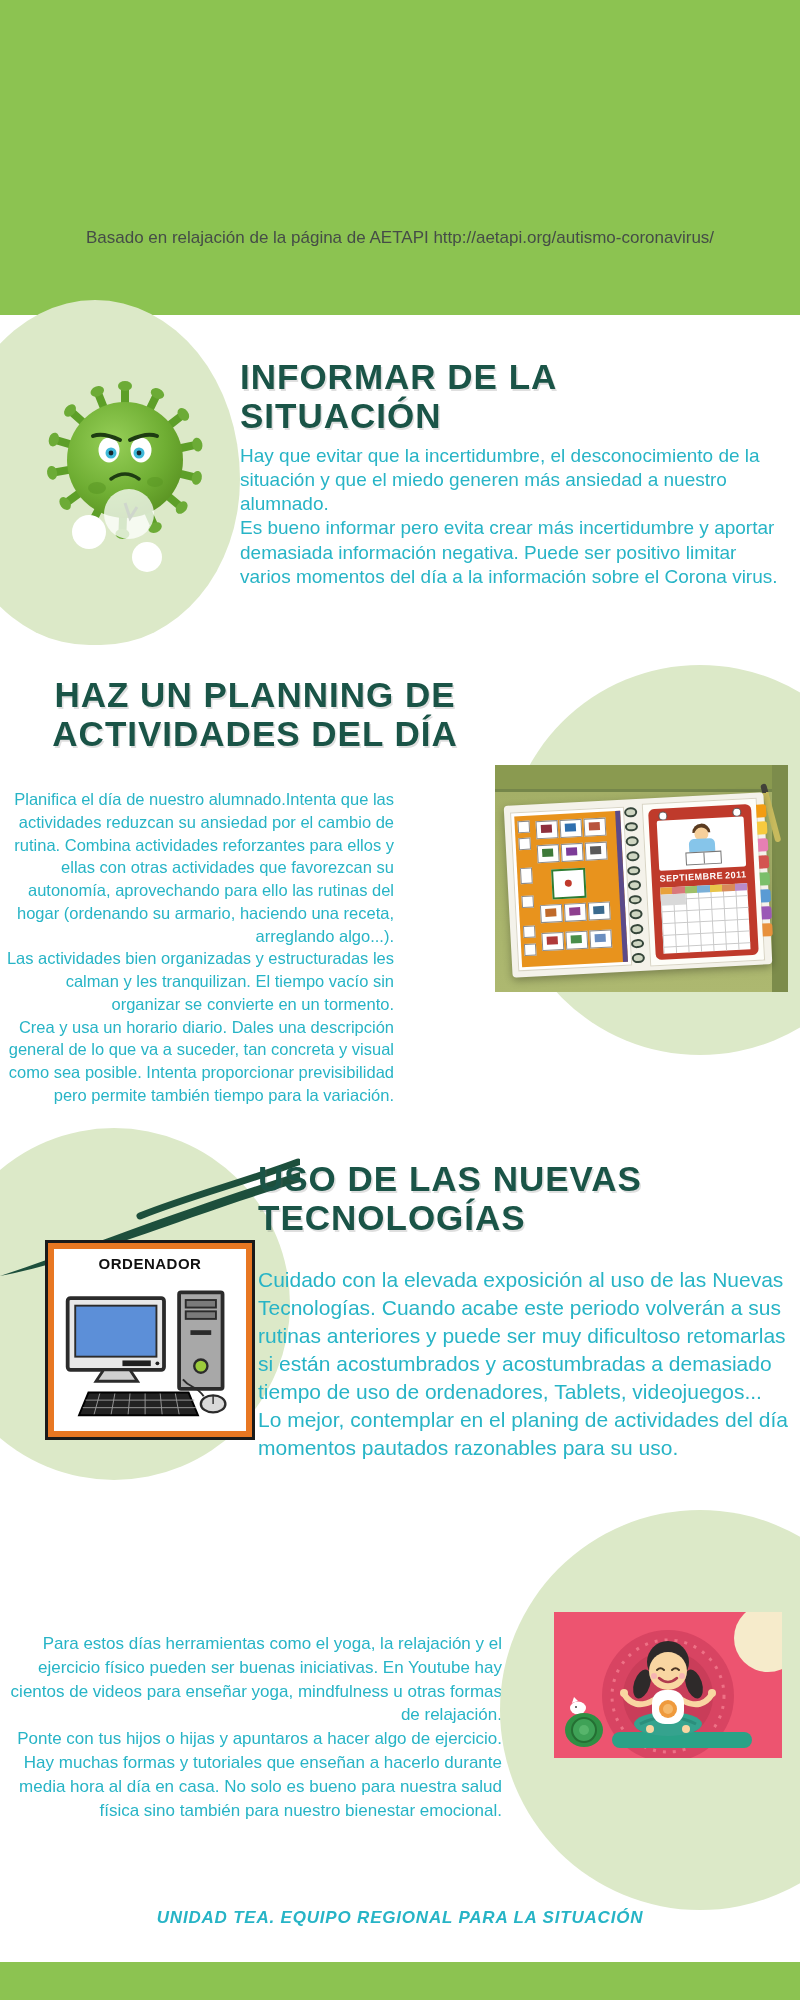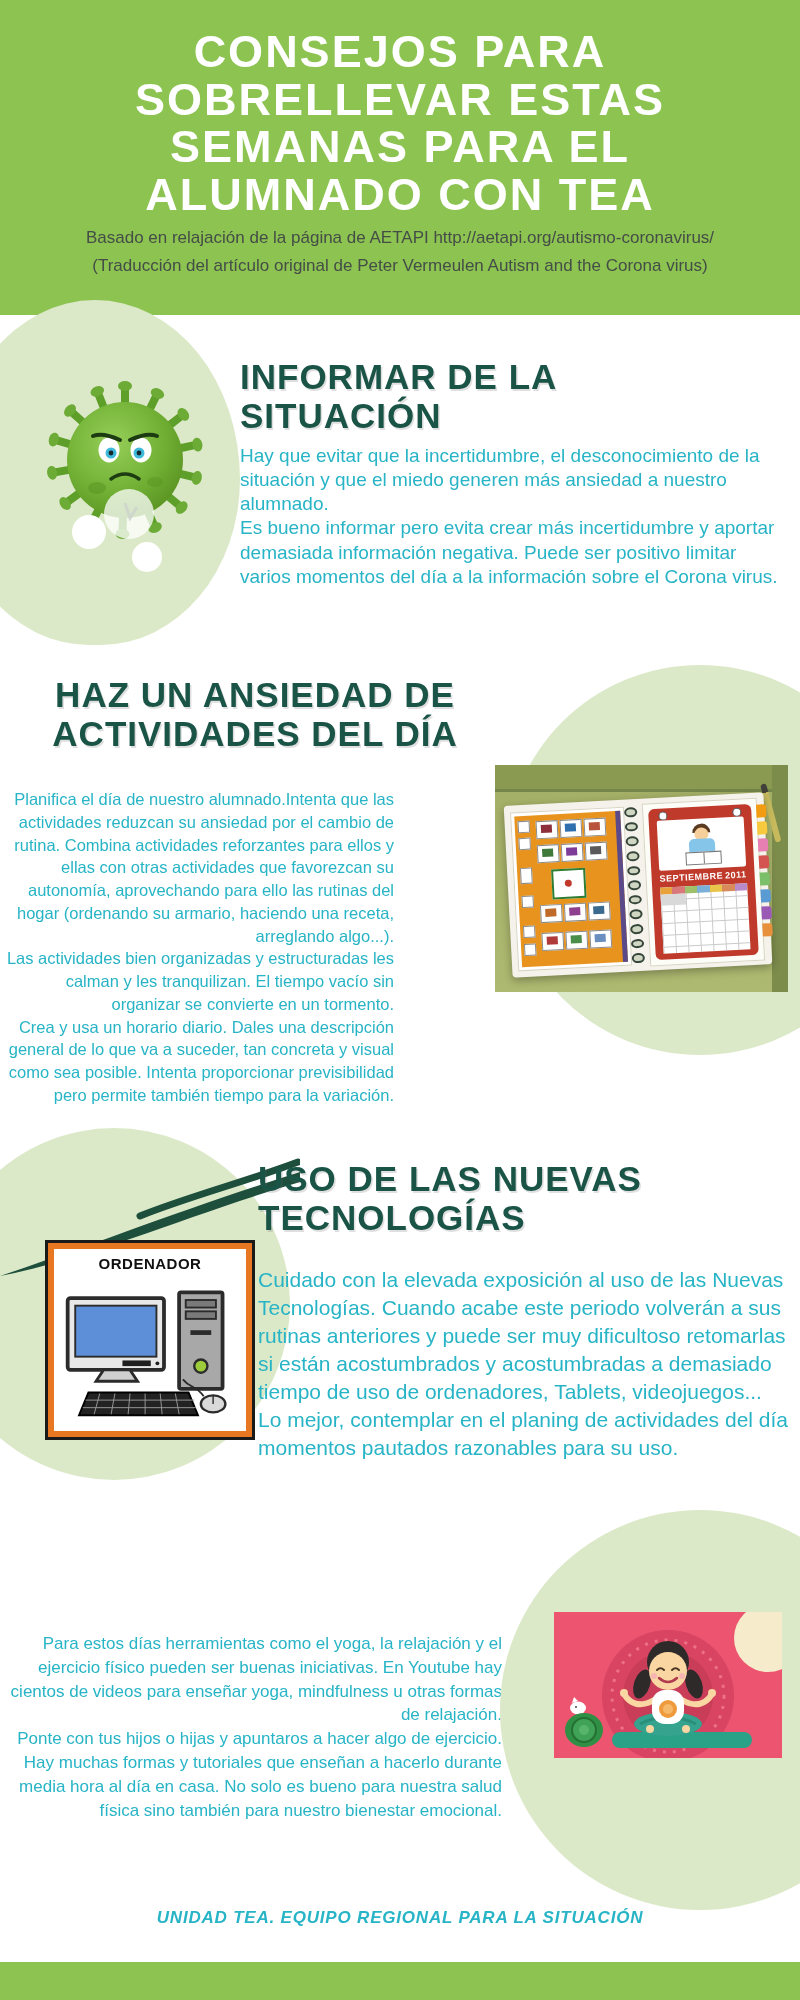--- a/index.html
+++ b/index.html
@@ -91,26 +91,21 @@
   .credit1{top:1908px;}
   .credit2{top:1934px;}
   .bottom-bar{left:0;top:1962px;width:800px;height:38px;background:#8cc351;}
 </style>
 </head>
 <body>
 
 <div class="page">
 
   <div class="abs header">
-    <div class="abs header-title">CONSEJOS PARA
-SOBRELLEVAR ESTAS
-SEMANAS PARA EL
-ALUMNADO CON TEA</div>
     <div class="abs header-sub sub1">Basado en relajación de la página de AETAPI http://aetapi.org/autismo-coronavirus/</div>
-    <div class="abs header-sub sub2">(Traducción del artículo original de Peter Vermeulen Autism and the Corona virus)</div>
   </div>
 
   <div class="abs circle circle1"></div>
   <svg class="abs virus" viewBox="0 0 200 235">
     <defs>
       <radialGradient id="vg" cx="40%" cy="35%" r="75%">
         <stop offset="0%" stop-color="#96cf58"></stop>
           <stop offset="60%" stop-color="#6fae33"></stop>
           <stop offset="100%" stop-color="#568e1f"></stop>
       </radialGradient>
@@ -188,21 +183,21 @@
     <circle cx="104" cy="166" r="25" fill="#ffffff" opacity=".75"></circle>
     <path d="M100,155 l5,15 l7,-11" stroke="#cfd6cc" stroke-width="3" fill="none"></path>
     <circle cx="64" cy="184" r="17" fill="#ffffff"></circle>
     <circle cx="122" cy="209" r="15" fill="#ffffff"></circle>
   </svg>
   <div class="abs sec-title s1-title">INFORMAR DE LA
 SITUACIÓN</div>
   <div class="abs sec-body s1-body">Hay que evitar que la incertidumbre, el desconocimiento de la situación y que el miedo generen más ansiedad a nuestro alumnado.
 Es bueno informar pero evita crear más incertidumbre y aportar demasiada información negativa. Puede ser positivo limitar varios momentos del día a la información sobre el Corona virus.</div>
 
-  <div class="abs sec-title s2-title">HAZ UN ANSIEDAD DE
+  <div class="abs sec-title s2-title">HAZ UN PLANNING DE
 ACTIVIDADES DEL DÍA</div>
   <div class="abs sec-body s2-body">Planifica el día de nuestro alumnado.Intenta que las actividades reduzcan su ansiedad por el cambio de rutina. Combina actividades reforzantes para ellos y ellas con otras actividades que favorezcan su autonomía, aprovechando para ello las rutinas del hogar (ordenando su armario, haciendo una receta, arreglando algo...).
 Las actividades bien organizadas y estructuradas les calman y les tranquilizan. El tiempo vacío sin organizar se convierte en un tormento.
 Crea y usa un horario diario. Dales una descripción general de lo que va a suceder, tan concreta y visual como sea posible. Intenta proporcionar previsibilidad pero permite también tiempo para la variación.</div>
   <div class="abs circle circle2"></div>
   <div class="abs photo">
     <div class="rband"></div>
     <div class="pencil"></div>
     <div class="notebook">
       <div class="pageL">

